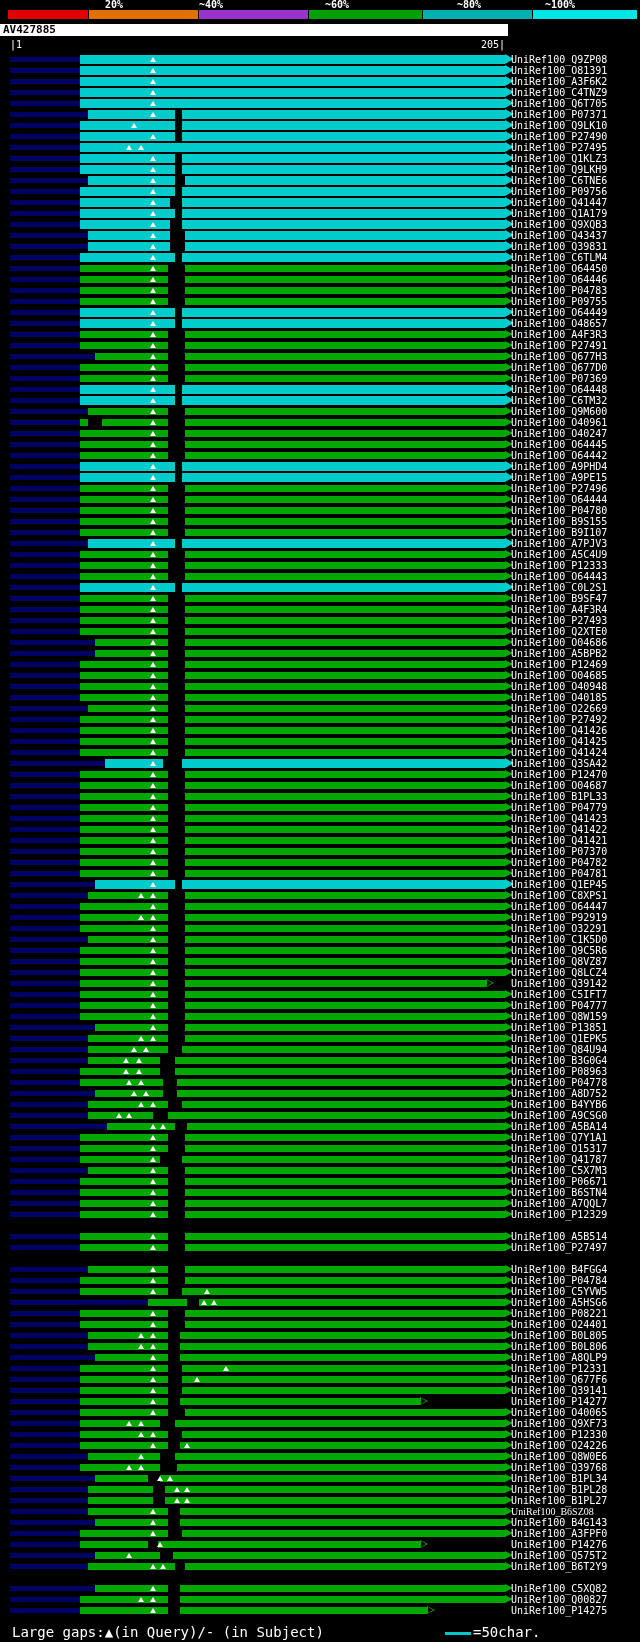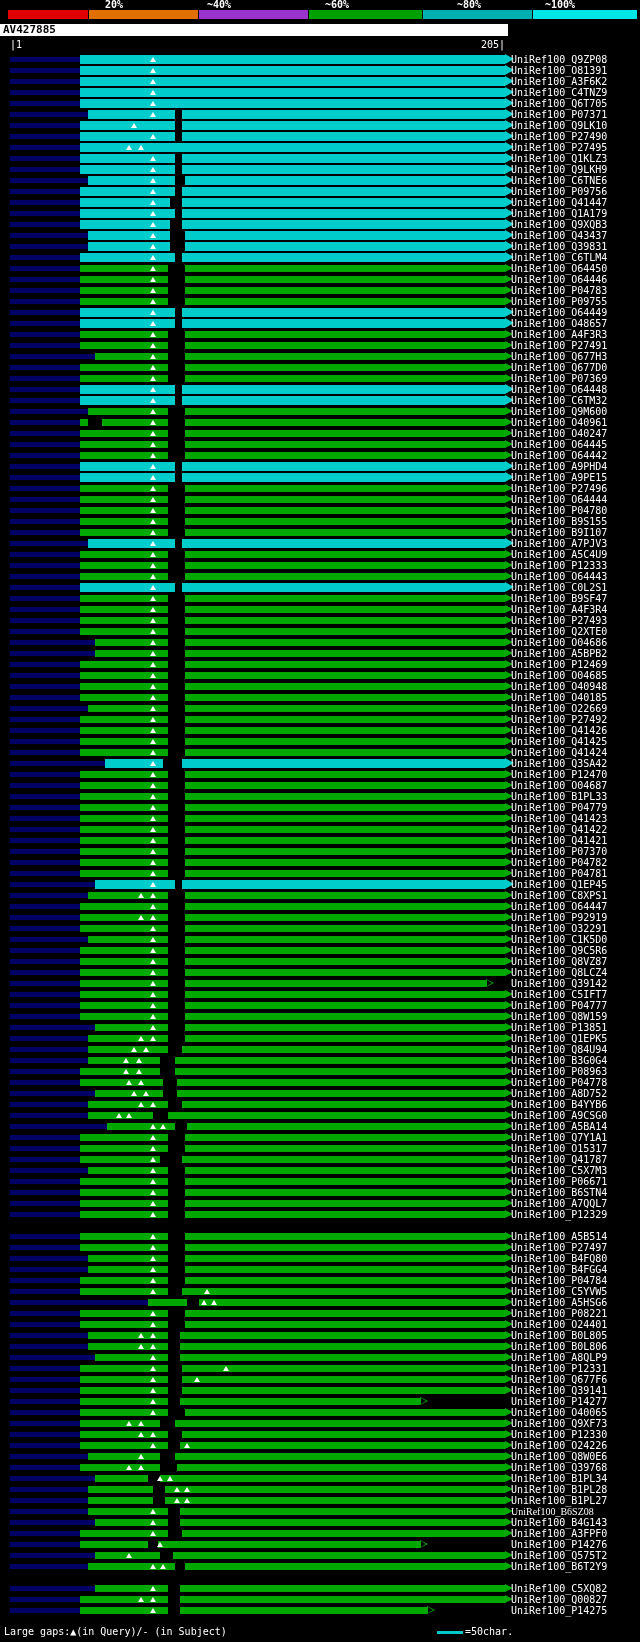--- a/index.html
+++ b/index.html
@@ -25,33 +25,33 @@
   .qgap{position:absolute;top:3px;width:0;height:0;
         border-left:3px solid transparent;border-right:3px solid transparent;
         border-bottom:5px solid #fff}
   .arrow{position:absolute;width:0;height:0}
   .arrow.green{top:1px;border-top:4px solid transparent;border-bottom:4px solid transparent;border-left:8px solid #00a800}
   .arrow.cyan{top:0;border-top:5px solid transparent;border-bottom:5px solid transparent;border-left:9px solid #00cccc}
   .arrow.hollow::after{content:"";position:absolute;left:-7px;top:-3px;width:0;height:0;
         border-top:3px solid transparent;border-bottom:3px solid transparent;border-left:5px solid #000}
   .hit-label{position:absolute;left:511px;top:0;height:11px;line-height:11px;
         color:#fff;font-size:10px;white-space:nowrap}
-  .footer{position:absolute;top:1624px;left:0;width:560px;height:18px;color:#fff;font-size:10px;line-height:16px}
+  .footer{position:absolute;top:1624px;left:8px;width:560px;height:18px;color:#fff;font-size:14px;line-height:16px}
   .footer .gaps{position:absolute;left:4px;top:0;white-space:nowrap}
   .scale-legend{position:absolute;left:437px;top:0;white-space:nowrap}
   .scale-line{display:inline-block;width:26px;height:3px;background:#00c8c8;vertical-align:middle;margin-right:2px}
 </style>
 </head>
 <body>
 
 <div class="screen">
 
   <div class="key-labels" id="key-labels">
       <span style="left: 105px;">20%</span>
-      <span style="left: 207px;">~40%</span>
+      <span style="left: 199px;">~40%</span>
       <span style="left: 325px;">~60%</span>
       <span style="left: 435px; margin-left: 22px;">~80%</span>
       <span style="left: 545px;">~100%</span>
     </div>
   <div class="key-bar" id="key-bar">
       <div class="key-seg" style="left: 8px; width: 80px; background: rgb(225, 0, 0);"></div>
       <div class="key-seg" style="left: 89px; width: 109px; background: rgb(224, 112, 0);"></div>
       <div class="key-seg" style="left: 199px; width: 109px; background: rgb(153, 51, 204);"></div>
       <div class="key-seg" style="left: 309px; width: 113px; background: rgb(0, 160, 0);"></div>
       <div class="key-seg" style="left: 423px; width: 109px; background: rgb(0, 176, 176);"></div>
@@ -932,28 +932,20 @@
         <div class="hit-label">UniRef100_A5B514</div>
       </div>
       <div class="row" style="top: 1188px;">
         <div class="qline" style="left: 10px; width: 70.3676px;"></div>
         <div class="bar green" style="left: 80.3676px; width: 424.632px; background: rgb(0, 168, 0);"></div>
         <div class="gap" style="left: 167.721px; width: 16.9853px;"></div>
         <div class="qgap" style="left: 150.162px;"></div>
         <div class="arrow green" style="left: 505px; border-left-color: rgb(0, 168, 0);"></div>
         <div class="hit-label">UniRef100_P27497</div>
       </div>
-      <div class="row" style="top: 1199px;">
-        <div class="qline" style="left: 10px; width: 77.6471px;"></div>
-        <div class="bar green" style="left: 87.6471px; width: 417.353px; background: rgb(0, 168, 0);"></div>
-        <div class="gap" style="left: 167.721px; width: 16.9853px;"></div>
-        <div class="qgap" style="left: 150.162px;"></div>
-        <div class="arrow green" style="left: 505px; border-left-color: rgb(0, 168, 0);"></div>
-        <div class="hit-label">UniRef100_B4FQ80</div>
-      </div>
       <div class="row" style="top: 1210px;">
         <div class="qline" style="left: 10px; width: 77.6471px;"></div>
         <div class="bar green" style="left: 87.6471px; width: 417.353px; background: rgb(0, 168, 0);"></div>
         <div class="gap" style="left: 167.721px; width: 16.9853px;"></div>
         <div class="qgap" style="left: 150.162px;"></div>
         <div class="arrow green" style="left: 505px; border-left-color: rgb(0, 168, 0);"></div>
         <div class="hit-label">UniRef100_B4FGG4</div>
       </div>
       <div class="row" style="top: 1221px;">
         <div class="qline" style="left: 10px; width: 70.3676px;"></div>

